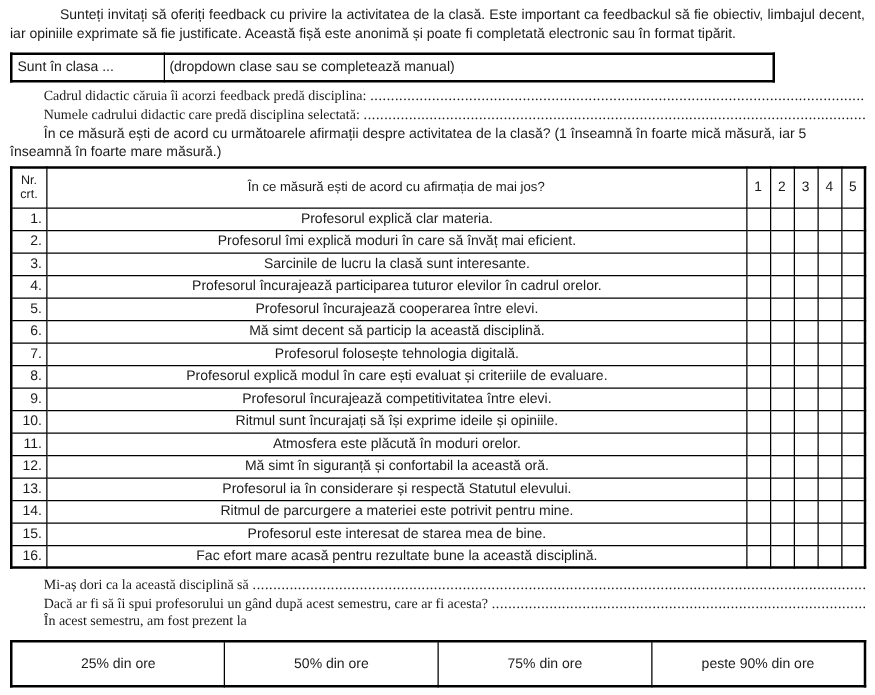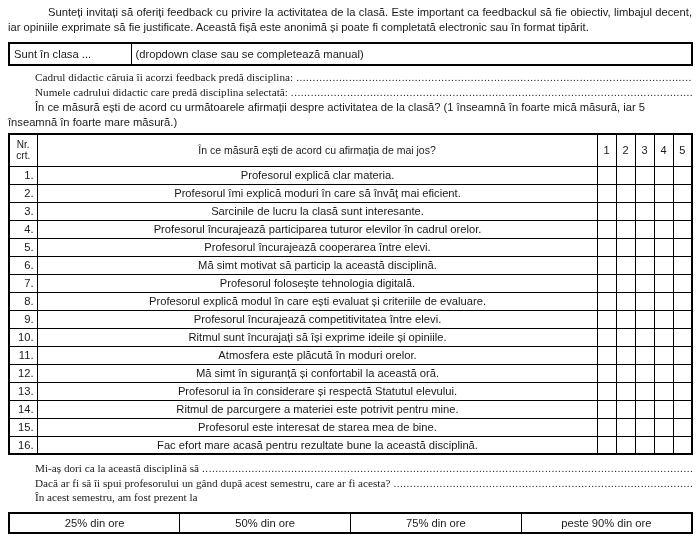--- a/index.html
+++ b/index.html
@@ -27,21 +27,21 @@
     margin: 5px 8px 0 8px;
     text-indent: 40px;
     text-align: justify;
     line-height: 15px;
     font-size: 11.2px;
   }
 
   table { border-collapse: collapse; }
   .class-table {
     margin: 7px 8px 0 8px;
-    width: 685px;
+    width: 612px;
     border: 2px solid #000;
     table-layout: fixed;
   }
   .class-table td {
     border: 1px solid #000;
     height: 22px;
     padding: 2px 4px;
     font-size: 11.2px;
   }
   .class-table td.class-label { width: 122px; }
@@ -87,21 +87,21 @@
   .bottom-lines { margin-top: 6px; line-height: 14.5px; }
 
   .attendance-table {
     margin: 7px 8px 0 8px;
     width: 685px;
     border: 2px solid #000;
     table-layout: fixed;
   }
   .attendance-table td {
     border: 1px solid #000;
-    height: 20px;
+    height: 36px;
     text-align: center;
     font-size: 11.2px;
     padding: 1px 2px;
   }
 </style>
 </head>
 <body>
 
 <div class="page">
 
@@ -194,21 +194,21 @@
         <td class="num">5.</td>
         <td class="stmt">Profesorul încurajează cooperarea între elevi.</td>
         <td class="rate"></td>
         <td class="rate"></td>
         <td class="rate"></td>
         <td class="rate"></td>
         <td class="rate"></td>
       </tr>
       <tr>
         <td class="num">6.</td>
-        <td class="stmt">Mă simt motivat să particip la această disciplină.</td>
+        <td class="stmt">Mă simt decent să particip la această disciplină.</td>
         <td class="rate"></td>
         <td class="rate"></td>
         <td class="rate"></td>
         <td class="rate"></td>
         <td class="rate"></td>
       </tr>
       <tr>
         <td class="num">7.</td>
         <td class="stmt">Profesorul folosește tehnologia digitală.</td>
         <td class="rate"></td>

